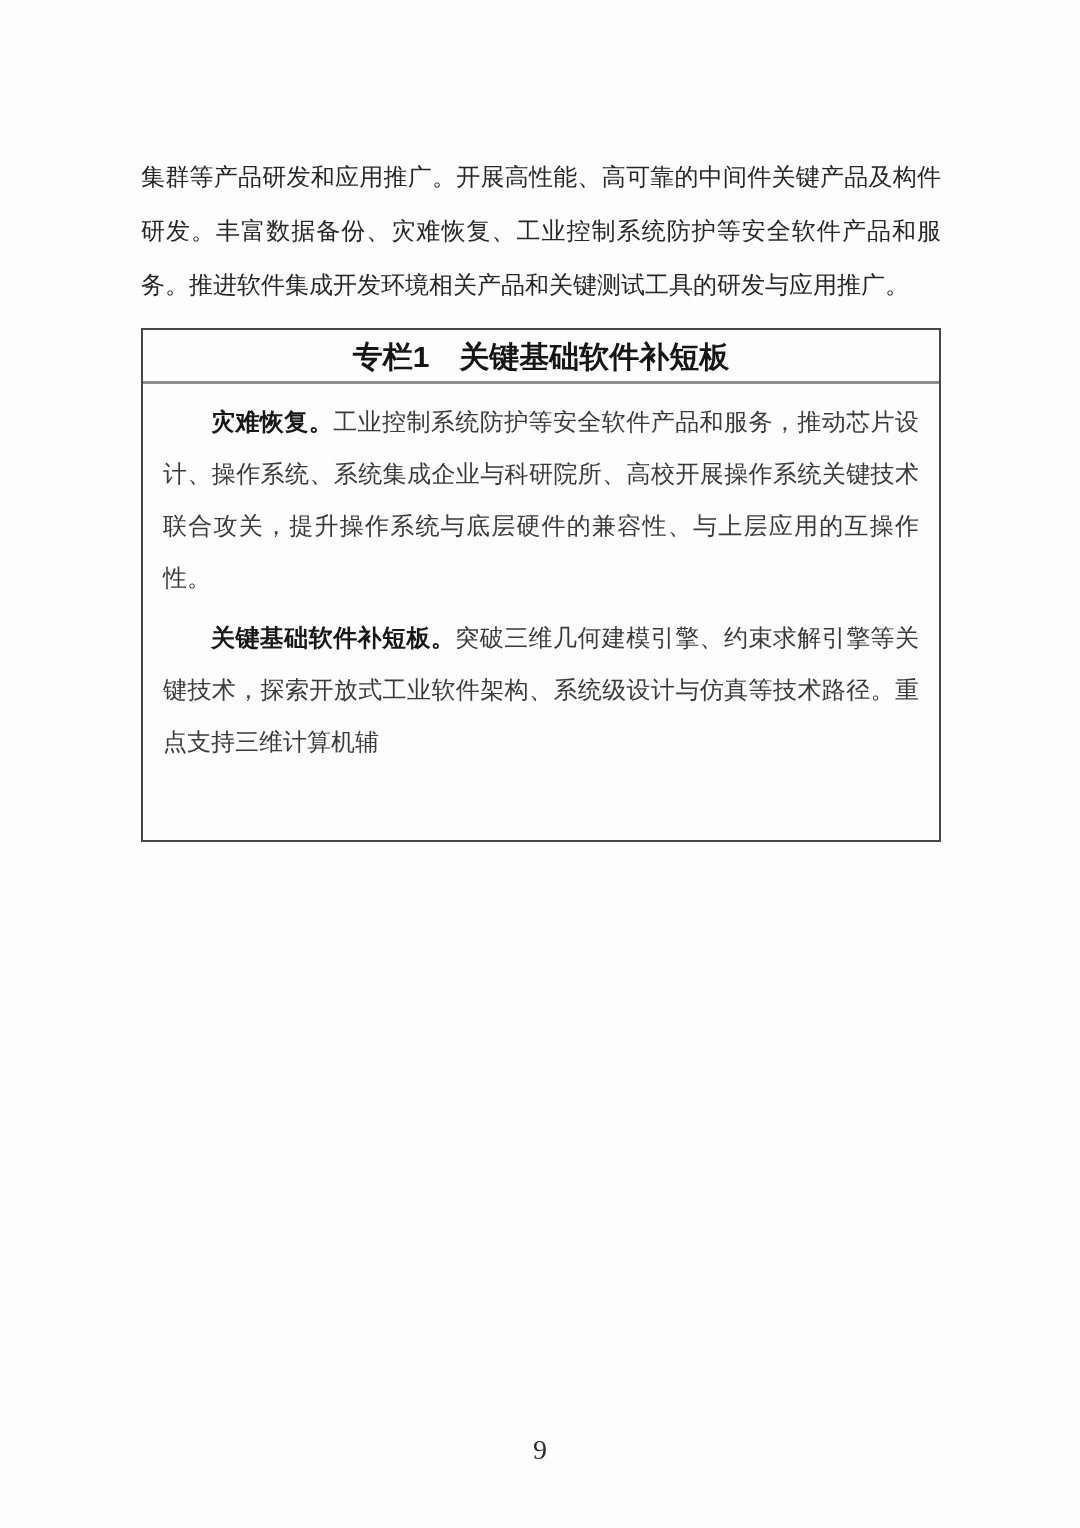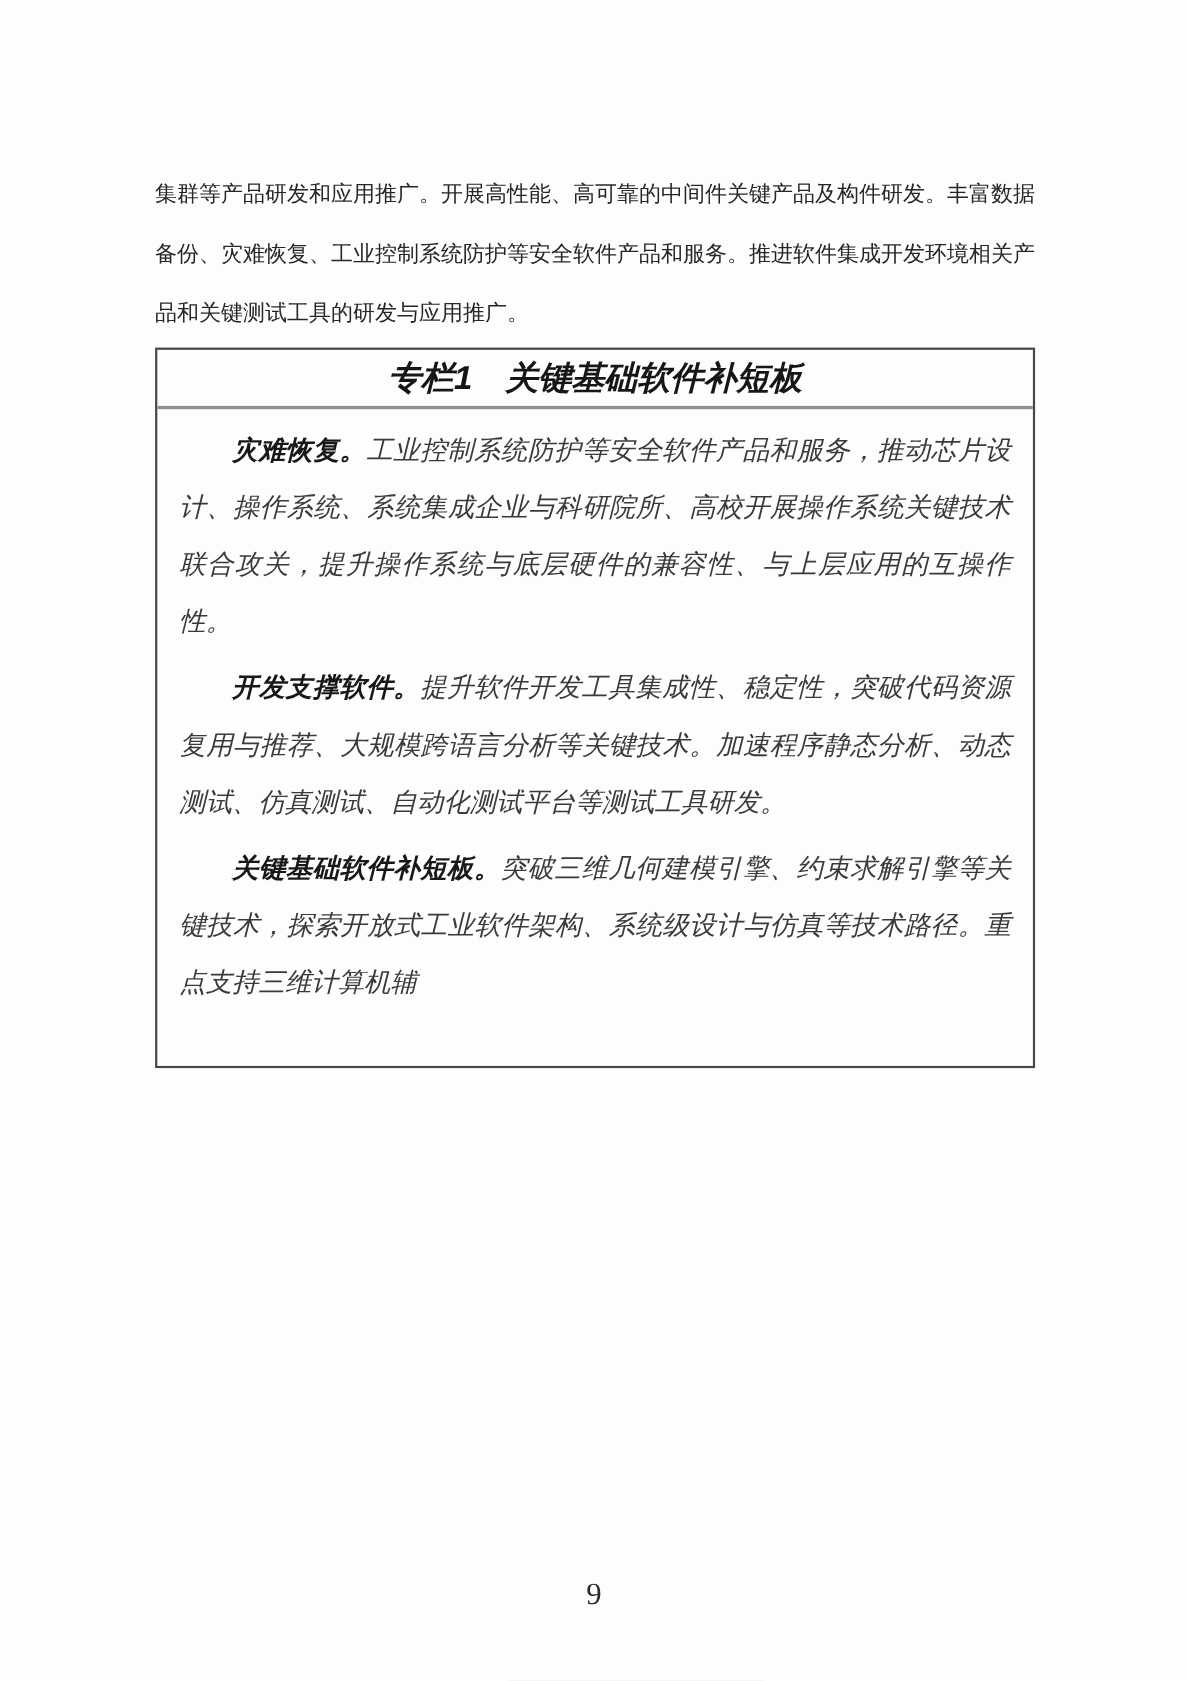--- a/index.html
+++ b/index.html
@@ -21,41 +21,40 @@
     font-family:"Liberation Serif","DejaVu Serif",serif;
     color:var(--ink);
   }
   .content{
     position:absolute;
     left:141px;
     top:150px;
     width:800px;
   }
   .para{
-    font-size:20px;
+    font-size:24px;
     line-height:54px;
     text-align:justify;
     text-justify:inter-character;
     color:var(--ink);
   }
   .para.indented{ text-indent:2em; margin-top:6px; }
   .para .lead,
   .box-para .lead{
     font-weight:bold;
     font-family:"Liberation Sans","DejaVu Sans",sans-serif;
     color:#181818;
   }
   .callout-box{
-    margin-top:4px;
+    margin-top:16px;
     width:100%;
-    height:655px;
+    height:514px;
     border:2px solid var(--box-border);
     overflow:hidden;
     background:var(--background);
-    font-style:italic;
   }
   .box-title{
     height:54px;
     line-height:54px;
     text-align:center;
     font-size:30px;
     font-weight:bold;
     font-family:"Liberation Sans","DejaVu Sans",sans-serif;
     color:#161616;
     border-bottom:3px solid var(--separator);
@@ -100,23 +99,20 @@
     <section class="callout-box">
       <div class="box-title">专栏1　关键基础软件补短板</div>
 
       <div class="box-body">
 
         <p class="box-para">
           <span class="lead">灾难恢复。</span><span>工业控制系统防护等安全软件产品和服务，推动芯片设计、操作系统、系统集成企业与科研院所、高校开展操作系统关键技术联合攻关，提升操作系统与底层硬件的兼容性、与上层应用的互操作性。</span>
         </p>
 
 
-        <p class="box-para">
-          <span class="lead">开发支撑软件。</span><span>提升软件开发工具集成性、稳定性，突破代码资源复用与推荐、大规模跨语言分析等关键技术。加速程序静态分析、动态测试、仿真测试、自动化测试平台等测试工具研发。</span>
-        </p>
 
         <p class="box-para">
           <span class="lead">关键基础软件补短板。</span><span>突破三维几何建模引擎、约束求解引擎等关键技术，探索开放式工业软件架构、系统级设计与仿真等技术路径。重点支持三维计算机辅</span>
         </p>
 
       </div>
     </section>
 
   </main>
 

